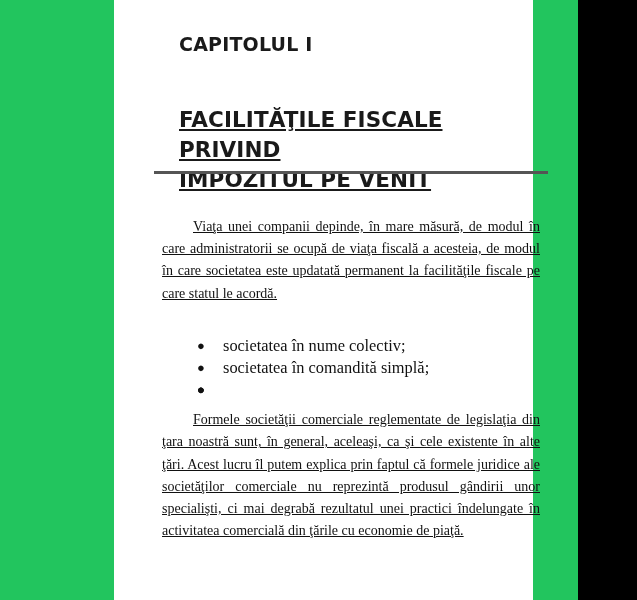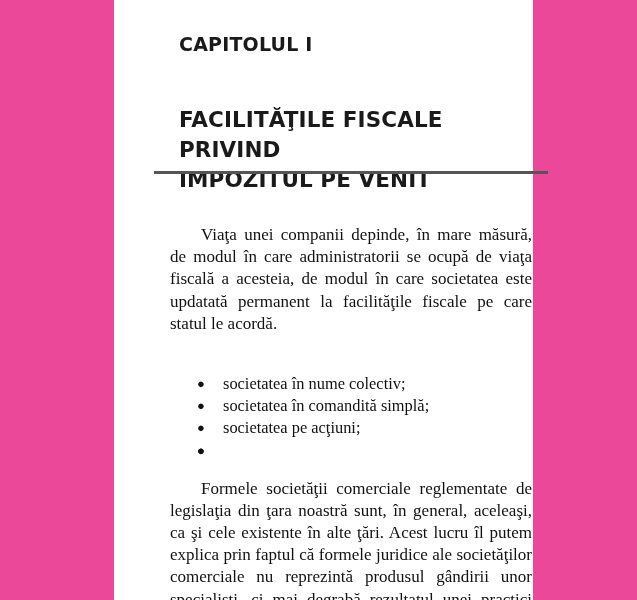--- a/index.html
+++ b/index.html
@@ -11,23 +11,23 @@
     height: 600px;
     background: #000000;
     font-family: "Liberation Serif", serif;
     overflow: hidden;
   }
 
   .scan-frame {
     position: absolute;
     top: 0;
     left: 0;
-    width: 637px;
+    width: 578px;
     height: 600px;
-    background: #ec4899;
+    background: #22c55e;
   }
 
   .page-sheet {
     position: absolute;
     left: 114px;
     top: 0;
     width: 419px;
     height: 600px;
     background: #ffffff;
   }
@@ -56,47 +56,49 @@
     position: absolute;
     left: 45px;
     top: 105px;
     width: 360px;
     font-family: "DejaVu Sans", sans-serif;
     font-weight: bold;
     font-size: 21.5px;
     line-height: 30px;
     letter-spacing: 0.1px;
     color: #1a1a1a;
+    text-decoration: underline;
   }
 
   .title-rule {
     position: absolute;
     left: 20px;
     top: 171px;
     width: 394px;
     height: 3px;
     background: #555555;
   }
 
   .body-block {
     position: absolute;
     left: 20px;
     top: 208px;
     width: 394px;
   }
 
   .para {
     font-family: "Liberation Serif", serif;
-    font-size: 17px;
+    font-size: 14px;
     line-height: 22.2px;
     color: #111111;
     text-align: justify;
     text-indent: 31px;
-    margin: 16px;
+    margin: 8px;
     hyphens: none;
+    text-decoration: underline;
   }
 
   .para-gap-lg { height: 22px; }
 
   .bullet-list {
     list-style: none;
     margin: 0;
     padding: 0;
   }
 
@@ -147,21 +149,20 @@
           <li class="bullet-item">
             <span class="bullet-mark">●</span>
             <span>societatea în nume colectiv;</span>
           </li>
           <li class="bullet-item">
             <span class="bullet-mark">●</span>
             <span>societatea în comandită simplă;</span>
           </li>
           <li class="bullet-item">
             <span class="bullet-mark">●</span>
-            <span>societatea pe acţiuni;</span>
           </li>
           <li class="bullet-item">
             <span class="bullet-mark">●</span>
           </li>
           <li class="bullet-item">
             <span class="bullet-mark">●</span>
           </li>
         </ul>
 
         <div class="para-gap-lg"></div>

